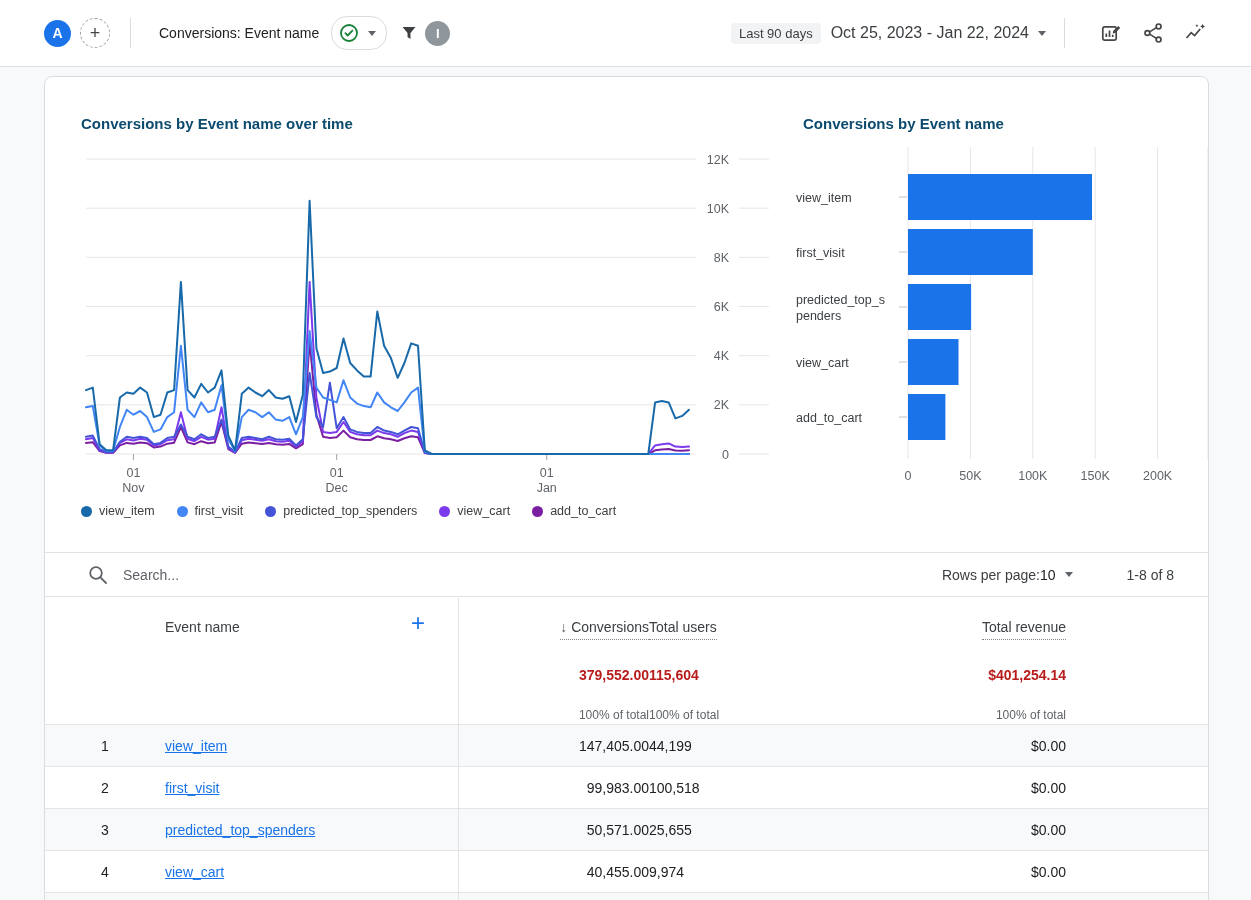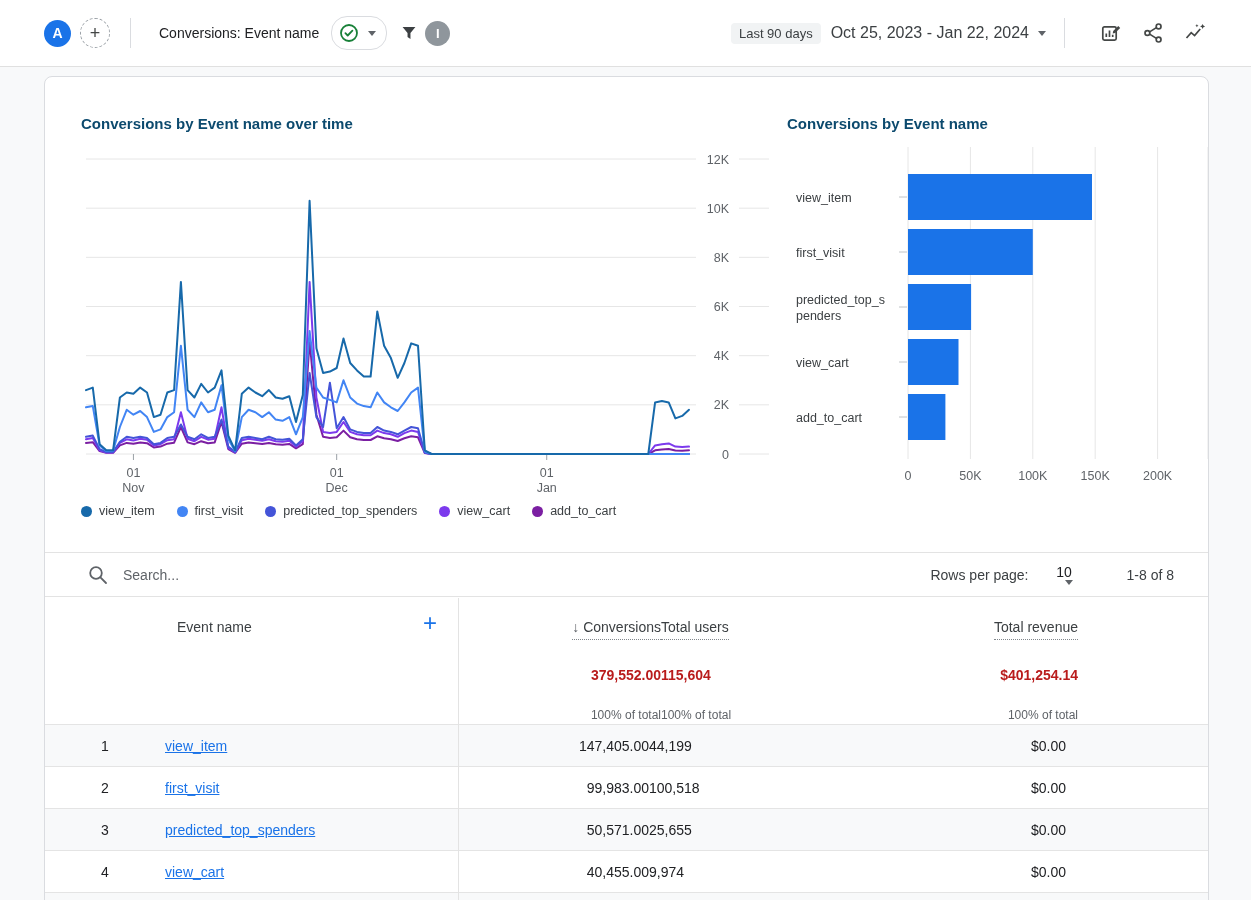--- a/index.html
+++ b/index.html
@@ -28,44 +28,44 @@
   .appbar-right .vdivider{margin:0 16px 0 18px;}
   .abicon{margin-left:18px;cursor:pointer;display:flex;}
   .abicon:first-of-type{margin-left:0;}
   
   .main{position:relative;height:834px;background:#f8f9fa;}
   .card{position:absolute;left:44px;top:9px;width:1163px;height:848px;background:#fff;
     border:1px solid #dadce0;border-radius:8px;overflow:hidden;}
   .card .abs{position:absolute;}
   .chart-title{font-size:15px;font-weight:700;color:#0c4a6e;}
   .lc-title{left:36px;top:26px;}
-  .bc-title{left:742px;top:26px;}
+  .bc-title{left:758px;top:26px;}
   svg text{font-family:"Liberation Sans",sans-serif;}
   .legend{left:36px;top:427px;display:flex;align-items:center;gap:22px;}
   .legend-item{display:flex;align-items:center;gap:7px;font-size:12.5px;color:#3c4043;}
   .legend-dot{width:11px;height:11px;border-radius:50%;background:#888;}
   
   .toolbar{left:0;top:475px;width:100%;height:45px;border-top:1px solid #e3e3e3;
     border-bottom:1px solid #e3e3e3;display:flex;align-items:center;box-sizing:border-box;}
   .search-ic{margin-left:42px;display:flex;}
   .search-input{border:none;outline:none;margin-left:13px;font-size:14px;color:#202124;width:300px;
     font-family:"Liberation Sans",sans-serif;}
   .search-input::placeholder{color:#5f6368;}
   .tb-right{margin-left:auto;display:flex;align-items:center;margin-right:34px;}
   .rpp-label{font-size:14px;color:#3c4043;}
-  .rpp-select{display:flex;align-items:center;margin-left:27px;cursor:pointer;flex-direction:column;}
+  .rpp-select{display:flex;align-items:center;cursor:pointer;}
   .rpp-value{font-size:14px;color:#202124;}
   .pagination{font-size:14px;color:#3c4043;margin-left:54px;}
   
   .col-num{width:120px;text-align:center;flex:none;}
   .col-event{width:293px;flex:none;}
   .col-c1{width:191px;text-align:right;flex:none;}
   .col-c2{width:195px;text-align:left;flex:none;}
   .col-c3{width:222px;text-align:right;flex:none;}
-  .thead{left:12px;top:521px;width:100%;}
+  .thead{left:0;top:521px;width:100%;}
   .thead-row{display:flex;padding-top:21px;font-size:14px;color:#3c4043;}
   .hcell{display:inline-block;border-bottom:1px dotted #80868b;padding-bottom:4px;cursor:pointer;}
   .dim-header{font-weight:400;}
   .sort-arrow{color:#5f6368;font-size:14px;margin-right:4px;}
   .add-col{position:absolute;left:366px;top:13px;color:#1a73e8;font-size:24px;font-weight:400;
     cursor:pointer;line-height:24px;}
   .totals-row{display:flex;margin-top:27px;}
   .tot-val{font-size:14px;font-weight:700;color:#b91c1c;}
   .tot-sub{font-size:12px;color:#5f6368;margin-top:25px;}
   .tbody{left:0;top:647px;width:100%;}

